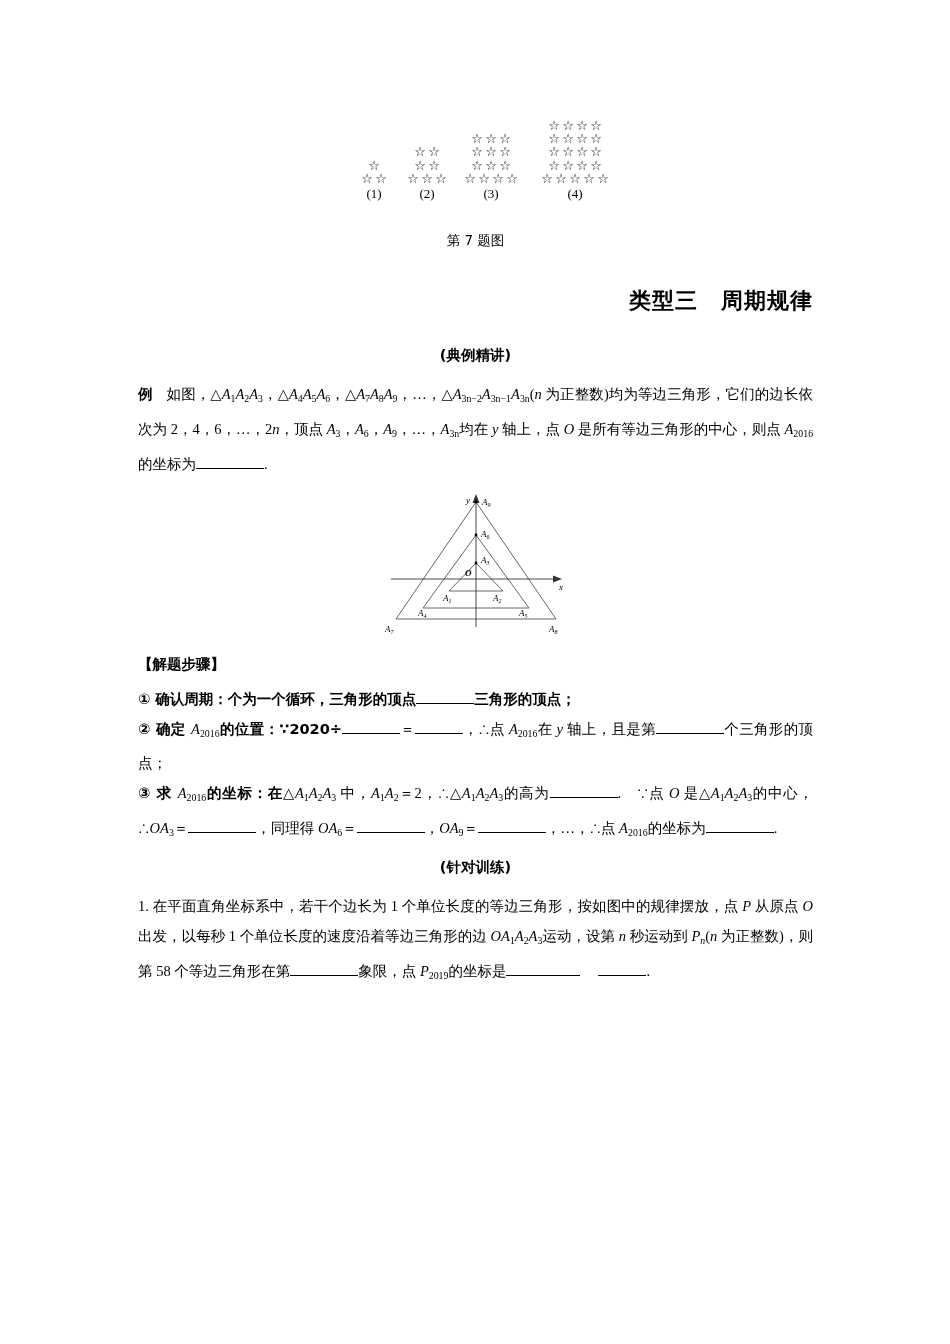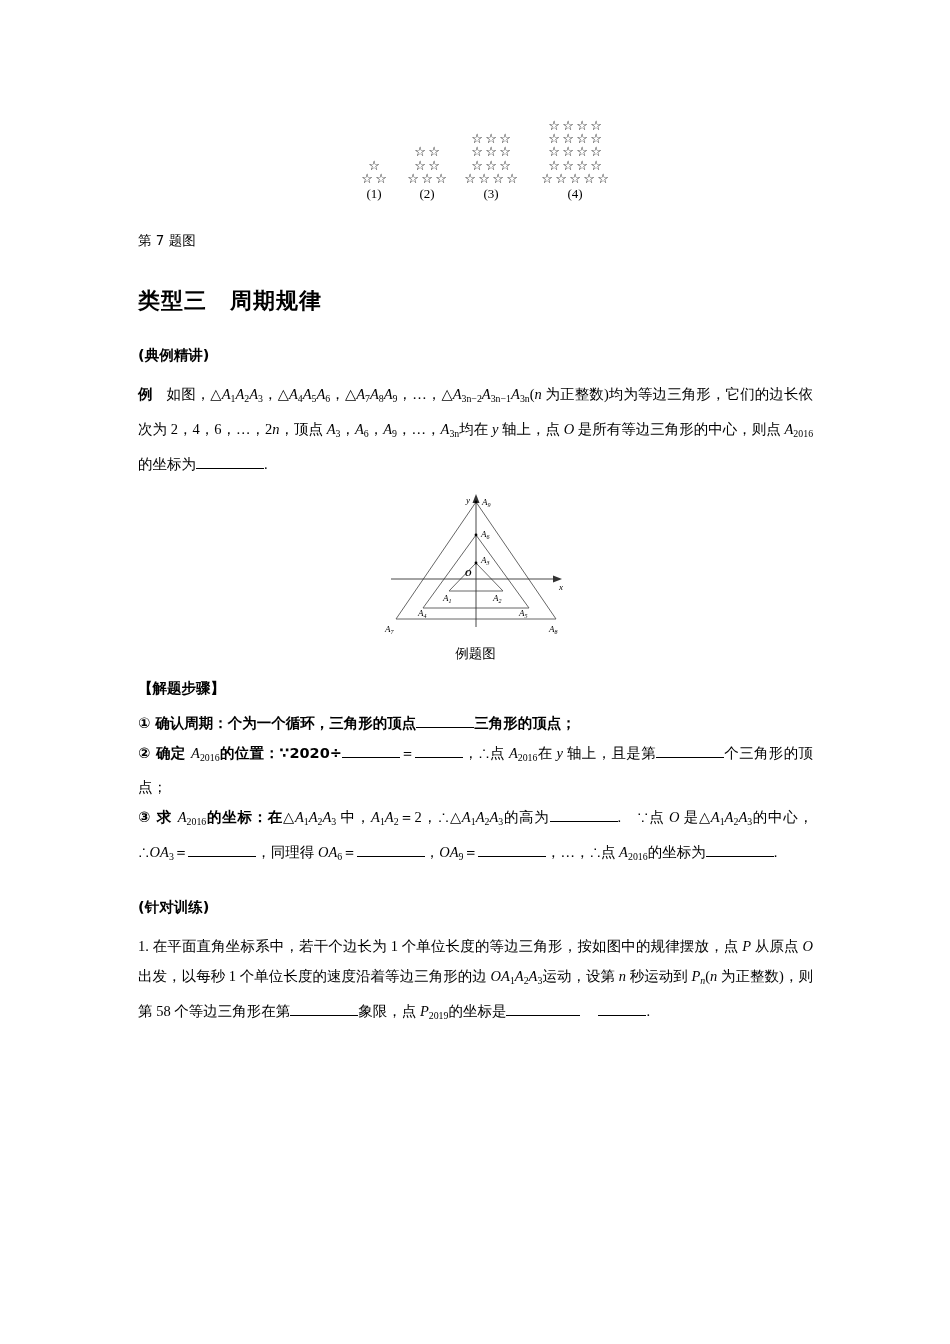--- a/index.html
+++ b/index.html
@@ -54,39 +54,41 @@
     display: inline-block;
     width: 14px;
     text-align: center;
   }
   .star-caption {
     font-size: 13px;
     font-family: "Liberation Serif", serif;
     margin-top: 1px;
   }
   .fig-caption {
+    text-align: center;
     font-size: 13.5px;
     font-family: "DejaVu Sans", sans-serif;
     margin-top: 8px;
   }
 
   
   h1.type-title {
-    text-align: left;
+    text-align: right;
     font-size: 22px;
     font-weight: bold;
     font-family: "DejaVu Sans", sans-serif;
     margin: 36px 0 30px 0;
     letter-spacing: 1px;
   }
   .section-tag {
     font-size: 14.5px;
     font-weight: bold;
     font-family: "DejaVu Sans", sans-serif;
     margin: 0 0 14px 0;
+    text-align: center;
   }
   .bracket-tag {
     font-size: 14.5px;
     font-weight: bold;
     font-family: "DejaVu Sans", sans-serif;
     margin: 16px 0 10px 0;
   }
 
   
   p.para {
@@ -280,29 +282,28 @@
         <text class="diag-label" x="112" y="110">A<tspan class="diag-label-sub" dy="2">2</tspan></text>
 
         <text class="diag-label" x="37" y="125">A<tspan class="diag-label-sub" dy="2">4</tspan></text>
 
         <text class="diag-label" x="138" y="125">A<tspan class="diag-label-sub" dy="2">5</tspan></text>
 
         <text class="diag-label" x="4" y="141">A<tspan class="diag-label-sub" dy="2">7</tspan></text>
 
         <text class="diag-label" x="168" y="141">A<tspan class="diag-label-sub" dy="2">8</tspan></text>
       </svg>
-      <div class="fig-caption" style="margin-top:6px;">例题图</div>
     </div>
 
     <div class="bracket-tag">【解题步骤】</div>
 
     <p class="para"><span class="bold-cn">① 确认周期：个为一个循环，三角形的顶点</span><span class="blank b1"></span><span class="bold-cn">三角形的顶点；</span></p>
 
     <p class="para"><span class="bold-cn">② 确定 </span><span class="mi">A</span><sub>2016</sub><span class="bold-cn">的位置：∵2020÷</span><span class="blank b1"></span><span>＝</span><span class="blank b2"></span><span>，∴点 </span><span class="mi">A</span><sub>2016</sub><span>在 </span><span class="mi">y</span><span> 轴上，且是第</span><span class="blank b3"></span><span>个三角形的顶点；</span></p>
 
     <p class="para"><span class="bold-cn">③ 求 </span><span class="mi">A</span><sub>2016</sub><span class="bold-cn">的坐标：在△</span><span class="mi">A</span><sub>1</sub><span class="mi">A</span><sub>2</sub><span class="mi">A</span><sub>3</sub><span> 中，</span><span class="mi">A</span><sub>1</sub><span class="mi">A</span><sub>2</sub><span>＝2，∴△</span><span class="mi">A</span><sub>1</sub><span class="mi">A</span><sub>2</sub><span class="mi">A</span><sub>3</sub><span>的高为</span><span class="blank b3"></span><span>.　∵点 </span><span class="mi">O</span><span> 是△</span><span class="mi">A</span><sub>1</sub><span class="mi">A</span><sub>2</sub><span class="mi">A</span><sub>3</sub><span>的中心，∴</span><span class="mi">OA</span><sub>3</sub><span>＝</span><span class="blank b3"></span><span>，同理得 </span><span class="mi">OA</span><sub>6</sub><span>＝</span><span class="blank b3"></span><span>，</span><span class="mi">OA</span><sub>9</sub><span>＝</span><span class="blank b3"></span><span>，…，∴点 </span><span class="mi">A</span><sub>2016</sub><span>的坐标为</span><span class="blank b3"></span><span>.</span></p>
 
-    <div class="section-tag" style="margin-top:26px;">(针对训练)</div>
+    <div class="section-tag" style="margin-top:10px;">(针对训练)</div>
 
     <p class="para"><span>1. 在平面直角坐标系中，若干个边长为 1 个单位长度的等边三角形，按如图中的规律摆放，点 </span><span class="mi">P</span><span> 从原点 </span><span class="mi">O</span><span> 出发，以每秒 1 个单位长度的速度沿着等边三角形的边 </span><span class="mi">OA</span><sub>1</sub><span class="mi">A</span><sub>2</sub><span class="mi">A</span><sub>3</sub><span>运动，设第 </span><span class="mi">n</span><span> 秒运动到 </span><span class="mi">P</span><sub class="mi">n</sub><span>(</span><span class="mi">n</span><span> 为正整数)，则第 58 个等边三角形在第</span><span class="blank b3"></span><span>象限，点 </span><span class="mi">P</span><sub>2019</sub><span>的坐标是</span><span class="blank b5"></span><span class="blank b2" style="margin-left:18px;"></span><span>.</span></p>
 
   </div>
 </div>
 
 </body></html>

